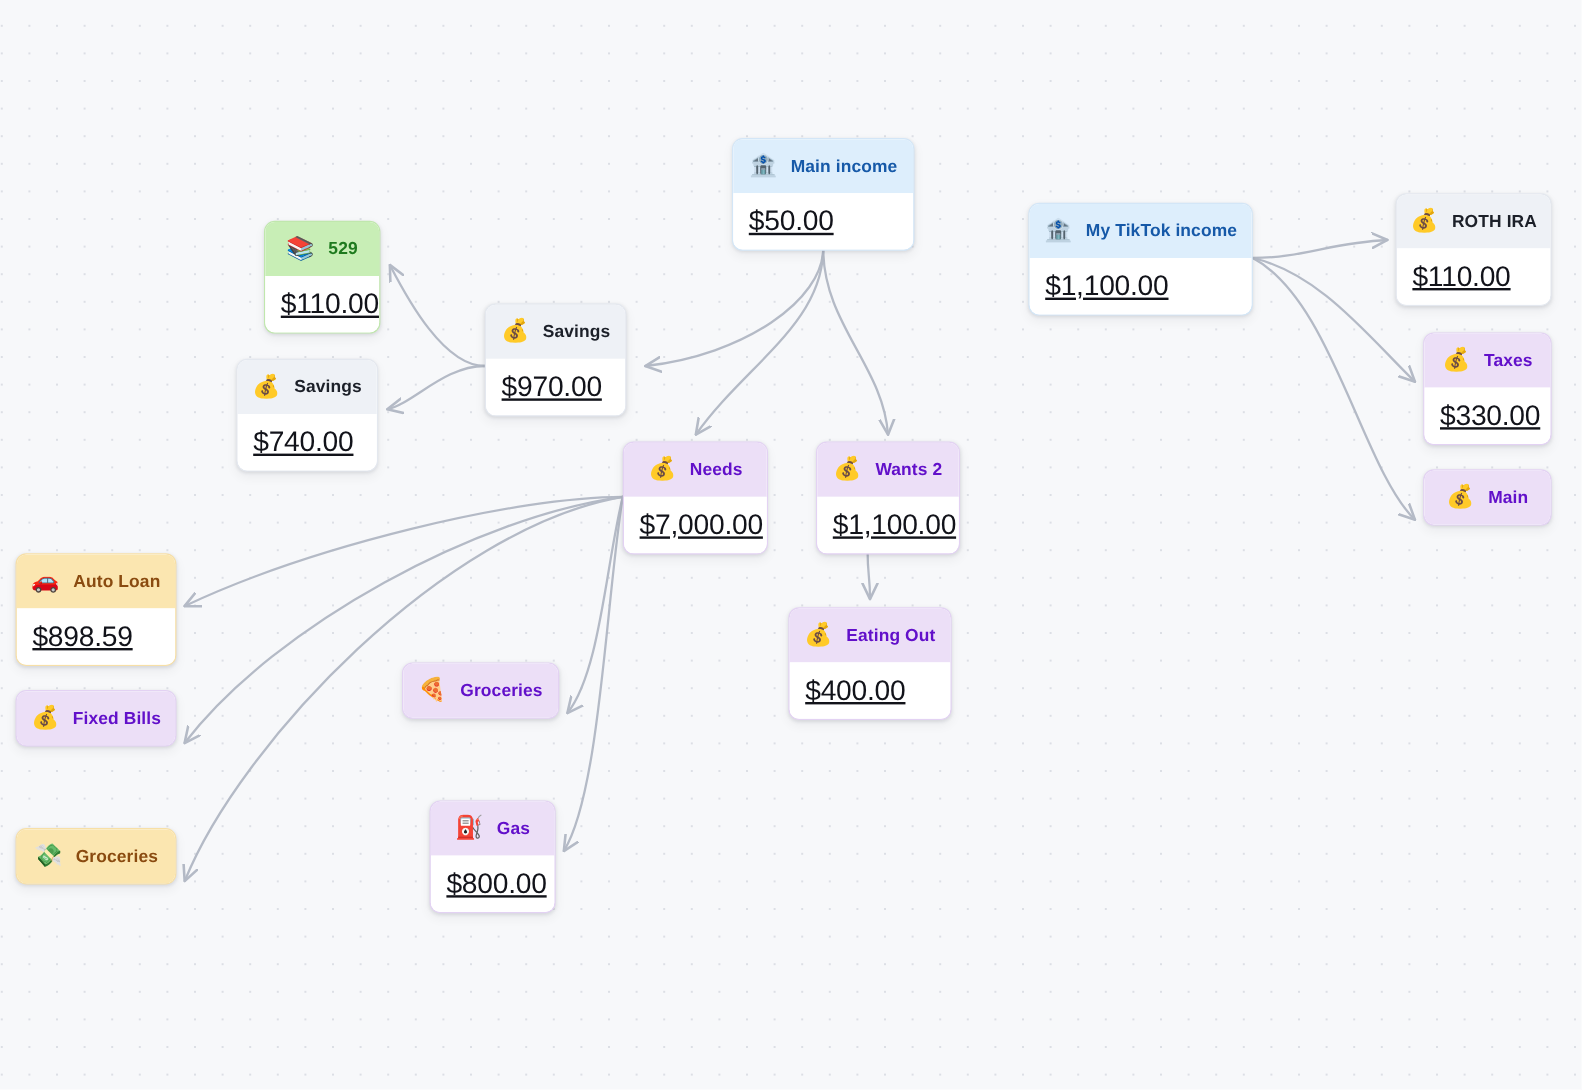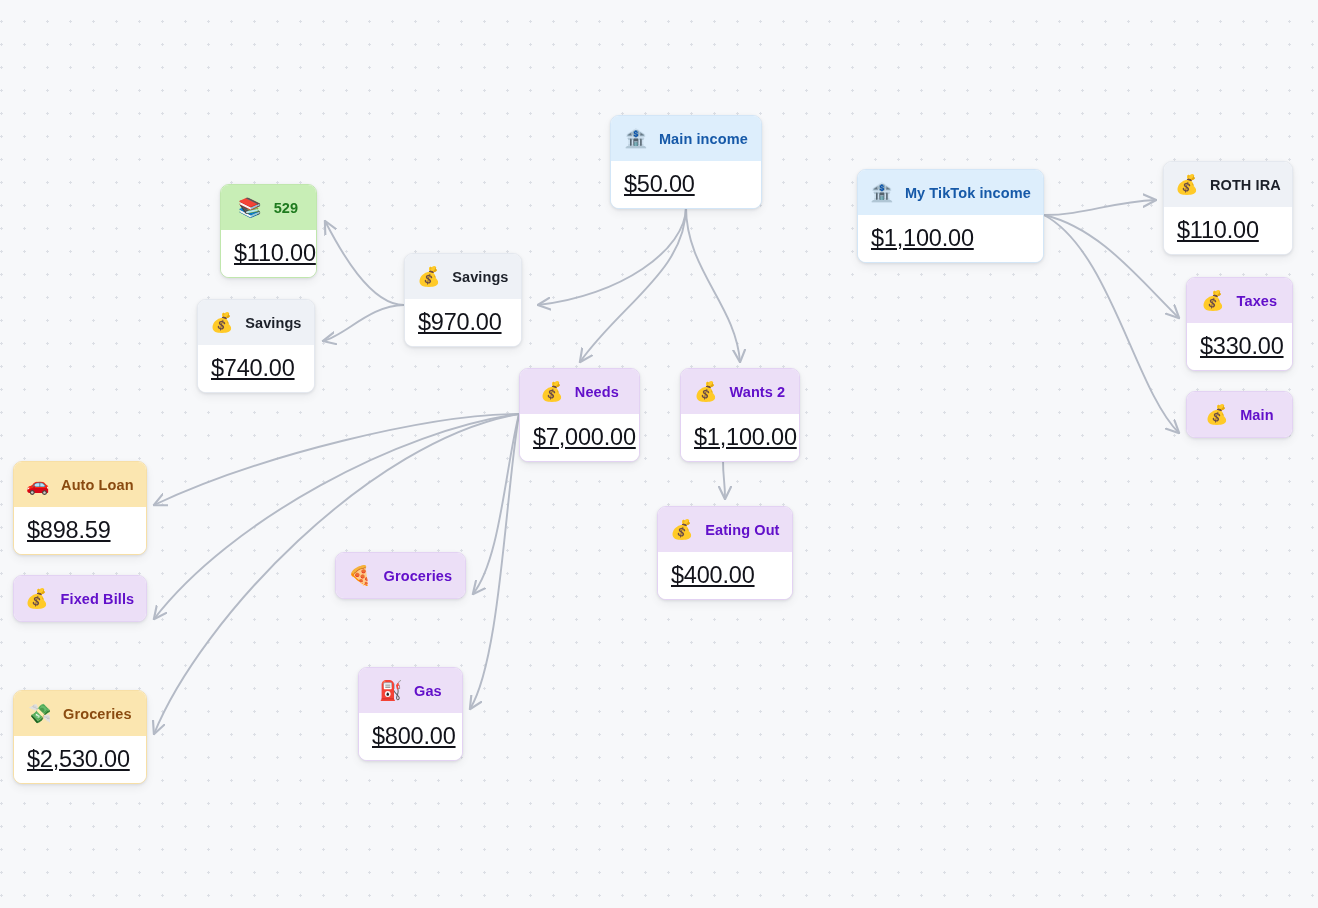--- a/index.html
+++ b/index.html
@@ -224,17 +224,16 @@
           <span class="node-emoji">⛽</span>
           <span>Gas</span>
         </div>
         <div class="node-body">$800.00</div>
       </div>
       <div class="node pal-amber" style="left: 13px; top: 690px; width: 134px;">
         <div class="node-head">
           <span class="node-emoji">💸</span>
           <span>Groceries</span>
         </div>
-        <div class="node-body">$2,530.00</div>
       </div>
     </div>
 
 </div>
 
 </body></html>

